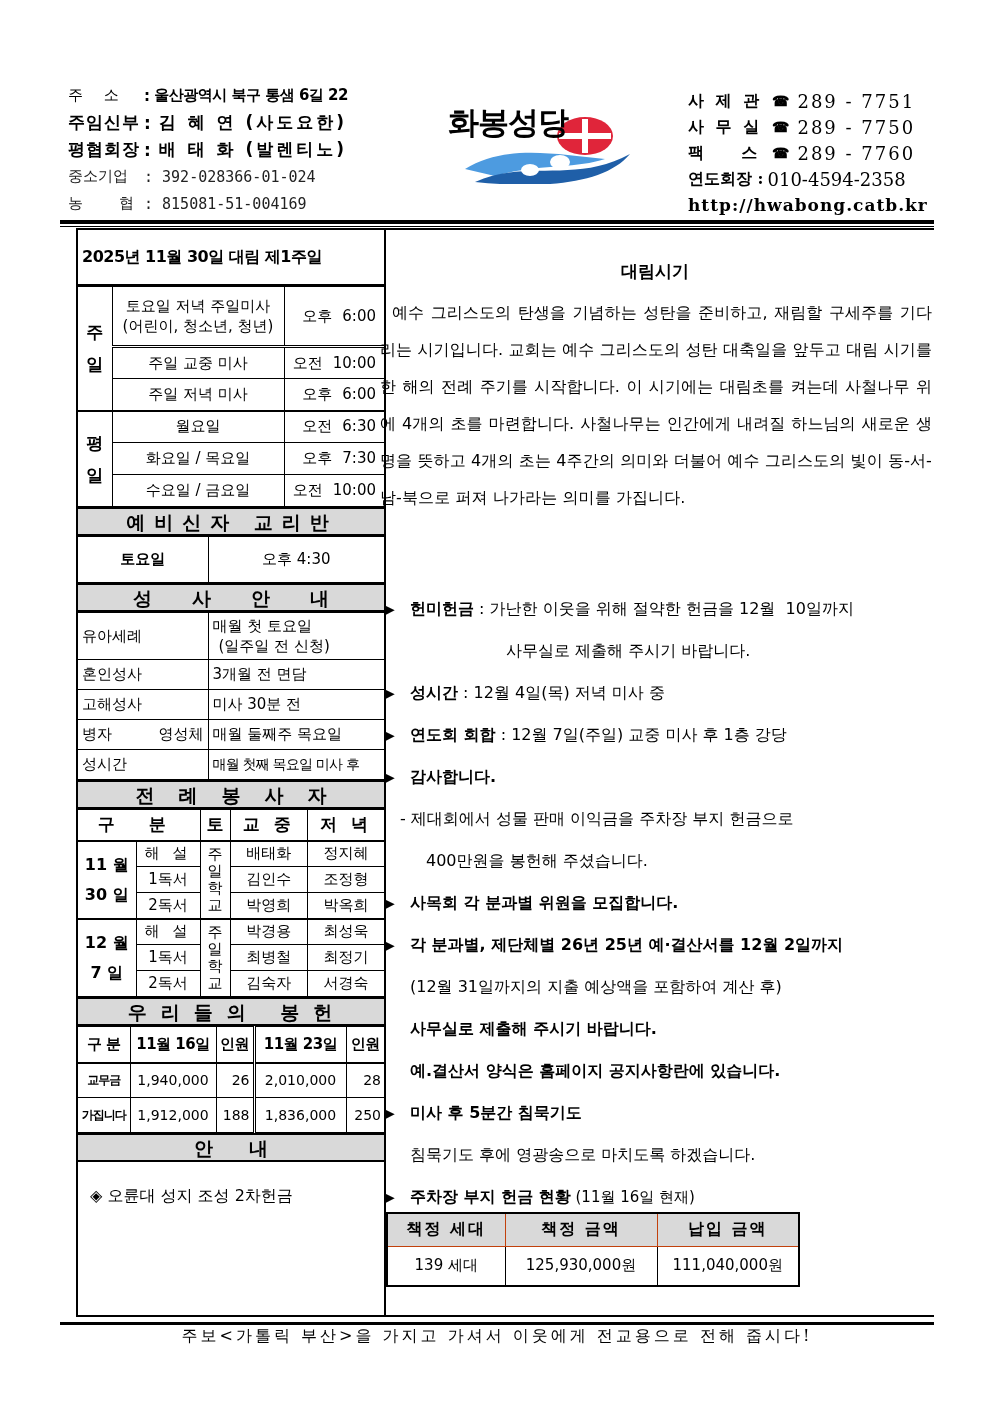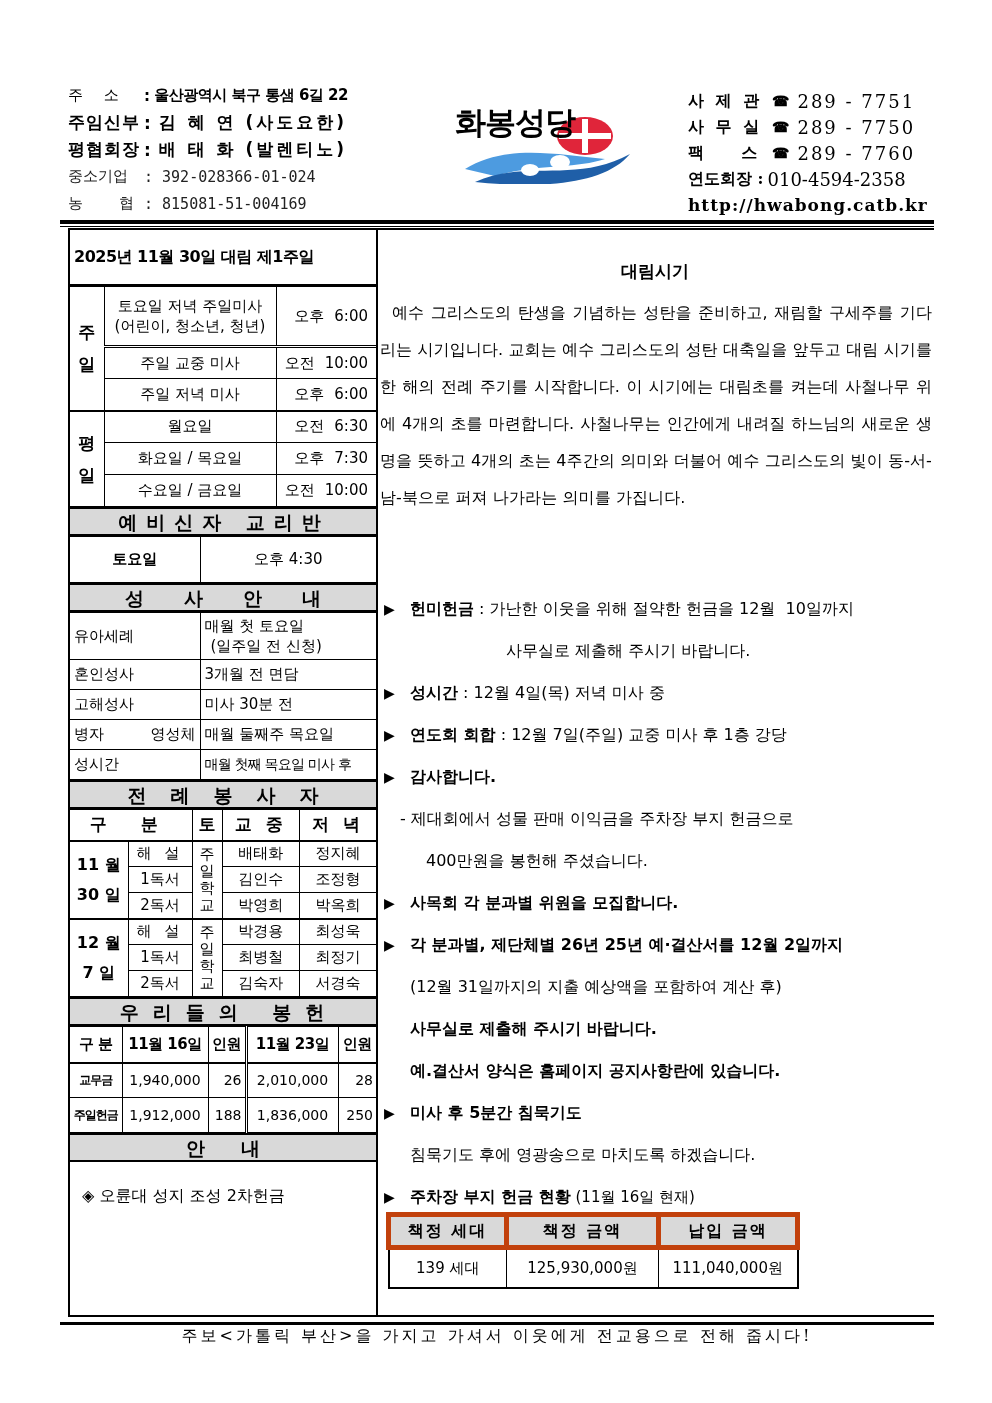--- a/index.html
+++ b/index.html
@@ -8,34 +8,34 @@
 
   
   .hdr { position: absolute; top: 82px; left: 60px; width: 874px; height: 140px; }
   .hdr-left { position: absolute; left: 8px; top: 0; width: 310px; font-size: 16px; }
   .hdr-left .row { height: 27px; display: flex; align-items: center; white-space: nowrap; }
   .hdr-left .lbl { display: inline-block; width: 76px; }
   .hdr-left .row.b { font-weight: bold; font-size: 17px; letter-spacing: 1px; }
   .hdr-left .row.mono { font-family: "DejaVu Sans Mono", monospace; font-size: 15px; color: #222; }
   .hdr-left .row.sm { font-size: 15px; font-weight: bold; letter-spacing: -0.5px; }
   .logo { position: absolute; left: 325px; top: 0; width: 290px; height: 140px; }
-  .logo-title { position: absolute; left: 70px; top: 20px; font-size: 31px; font-weight: bold; letter-spacing: -1px; }
+  .logo-title { position: absolute; left: 63px; top: 20px; font-size: 31px; font-weight: bold; letter-spacing: -1px; }
   .logo-svg { position: absolute; left: 70px; top: 32px; }
   .logo-sub { position: absolute; left: 0; top: 104px; width: 290px; text-align: center; font-size: 19px; font-weight: bold; letter-spacing: -0.5px; }
   .hdr-right { position: absolute; left: 628px; top: 6px; width: 246px; font-family: "DejaVu Serif", serif; font-size: 18px; }
   .hdr-right .row { height: 26px; display: flex; align-items: center; white-space: nowrap; }
   .hdr-right .k { font-weight: bold; display: inline-block; width: 84px; letter-spacing: 3px; font-size: 16px;}
   .hdr-right .tel { font-weight: bold; margin-right: 8px; font-size: 14px; }
   .hdr-right .wide .k { width: auto; letter-spacing: 0; }
   .hdr-right .url { font-family: "DejaVu Serif", serif; font-size: 17px; letter-spacing: 1px; font-weight: bold; }
 
   .dbl-rule { position: absolute; left: 60px; width: 874px; height: 7px; border-top: 4px solid #000; border-bottom: 1.5px solid #000; }
 
   
-  .left { position: absolute; left: 68px; top: 228px; width: 310px; height: 1089px; border: 2px solid #000; border-right: 2px solid #000; }
+  .left { position: absolute; left: 76px; top: 228px; width: 310px; height: 1089px; border: 2px solid #000; border-right: 2px solid #000; }
   table { border-collapse: collapse; width: 100%; }
   td, th { border: 1px solid #000; font-weight: normal; }
   .date-title { height: 56px; font-weight: bold; font-size: 16px; padding-left: 4px; display: flex; align-items: center; border-bottom: 2px solid #000; letter-spacing: -0.5px; }
   .sect { background: #d9d9d9; text-align: center; font-weight: bold; font-size: 19px; height: 29px; line-height: 27px; border-top: 2px solid #000; border-bottom: 2px solid #000; }
   .sect.s1 { letter-spacing: 28px; padding-left: 28px; }
   .sect.s2 { letter-spacing: 9px; padding-left: 2px; }
   .sect.s3 { letter-spacing: 40px; padding-left: 40px; }
   .sect.s4 { letter-spacing: 24px; padding-left: 24px; }
   .sect.s5 { letter-spacing: 12px; padding-left: 12px; }
   .sect.s6 { letter-spacing: 36px; padding-left: 36px; }
@@ -88,21 +88,21 @@
   .item .tri { font-size: 14px; width: 26px; }
   .item .h { font-weight: bold; margin-right: 8px; }
   .item .indent1 { padding-left: 122px; }
   .item.sub { padding-left: 16px; }
   .item.sub2 { padding-left: 42px; }
   .item.ind { padding-left: 26px; }
   .item .b { font-weight: bold; }
   .item .small { font-size: 15px; }
 
   .park { position: absolute; left: 16px; top: 982px; width: 414px; border: 2px solid #000; }
-  .park th { background: #d9d9d9; font-weight: bold; font-size: 16px; height: 33px; border: 5px solid #c2410c; letter-spacing: 2px;}
+  .park th { background: #d9d9d9; font-weight: bold; font-size: 16px; height: 33px; border: 1px solid #c2410c; letter-spacing: 2px;}
   .park td { text-align: center; font-size: 15px; height: 40px; border: 1px solid #000; }
 
   .footer-rule { position: absolute; left: 60px; top: 1322px; width: 874px; border-top: 3px solid #000; }
   .footer { position: absolute; left: 60px; top: 1326px; width: 874px; text-align: center; font-family: "DejaVu Serif", serif; font-size: 16px; letter-spacing: 3px; }
 </style>
 </head>
 <body>
 
 <div class="hdr">
   <div class="hdr-left">
@@ -329,21 +329,21 @@
       <th>인원</th>
     </tr>
     <tr>
       <td class="lbl">교무금</td>
       <td class="ctr">1,940,000</td>
       <td class="rt dv">26</td>
       <td class="ctr">2,010,000</td>
       <td class="rt">28</td>
     </tr>
     <tr>
-      <td class="lbl">주일헌금</td>
+      <td class="lbl">가집니다</td>
       <td class="ctr">1,912,000</td>
       <td class="rt dv">188</td>
       <td class="ctr">1,836,000</td>
       <td class="rt">250</td>
     </tr>
   </tbody>
     </table>
 
   <div class="sect s6">안내</div>
   <div class="notice">

